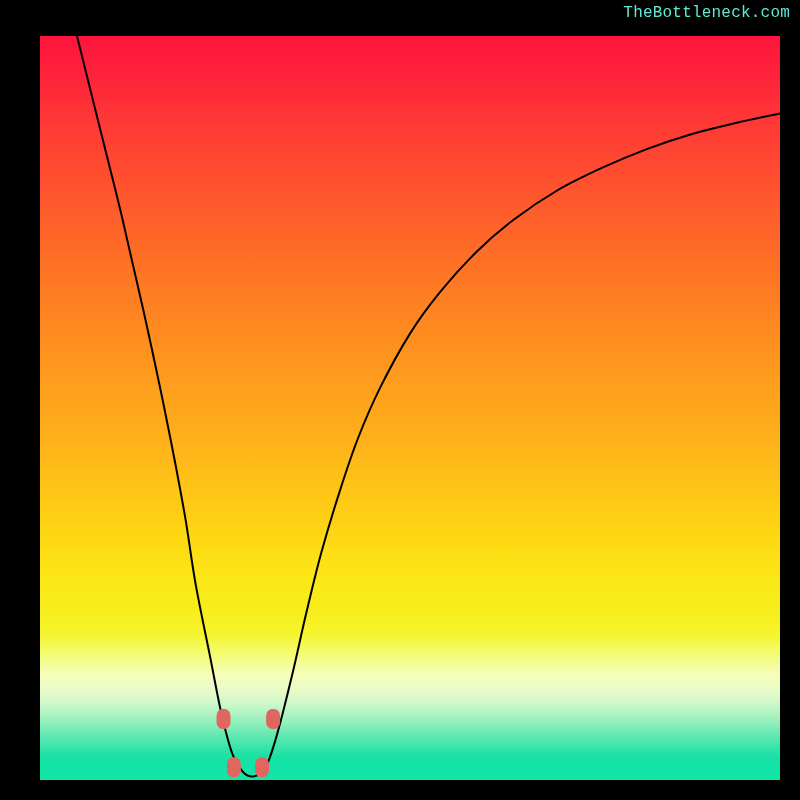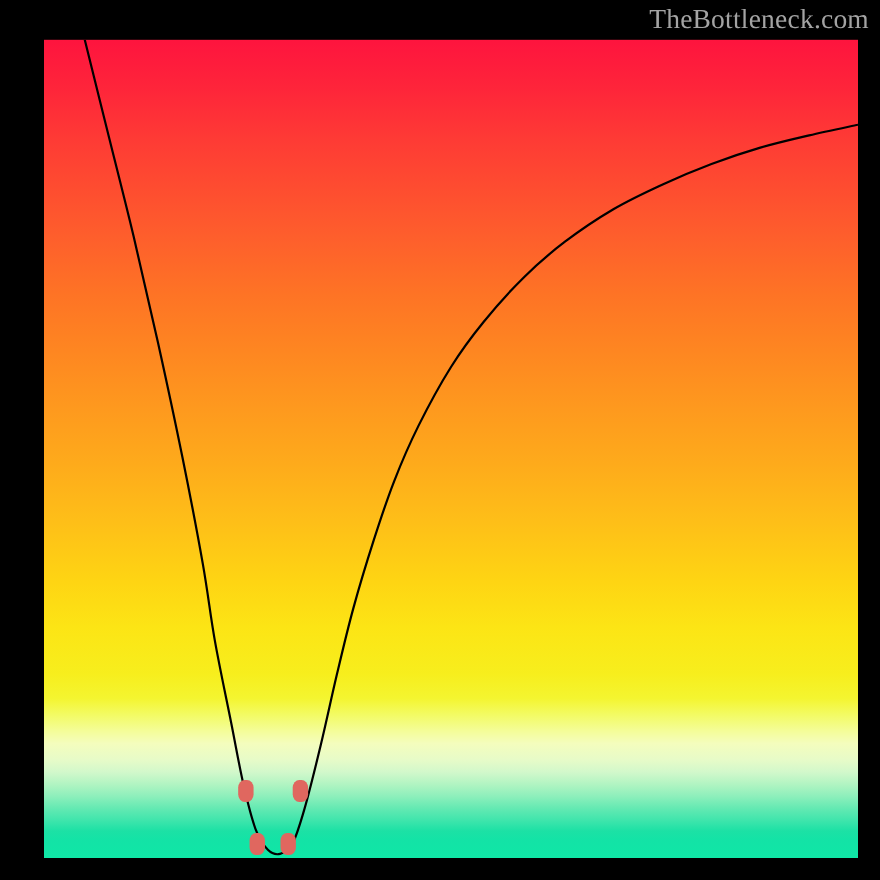--- a/index.html
+++ b/index.html
@@ -12,23 +12,23 @@
   }
   .container {
     position: relative;
     width: 800px;
     height: 800px;
   }
   .watermark {
     position: absolute;
     top: 4px;
     right: 10px;
-    color: #a3a3a3;
-    font-family: Liberation Serif, serif;
-    font-size: 25px;
+    color: #5eead4;
+    font-family: Liberation Mono, monospace;
+    font-size: 16px;
     font-weight: 500;
     letter-spacing: 0.2px;
   }
   .plot-area {
     position: absolute;
     left: 40px;
     top: 36px;
     width: 740px;
     height: 744px;
     overflow: hidden;

